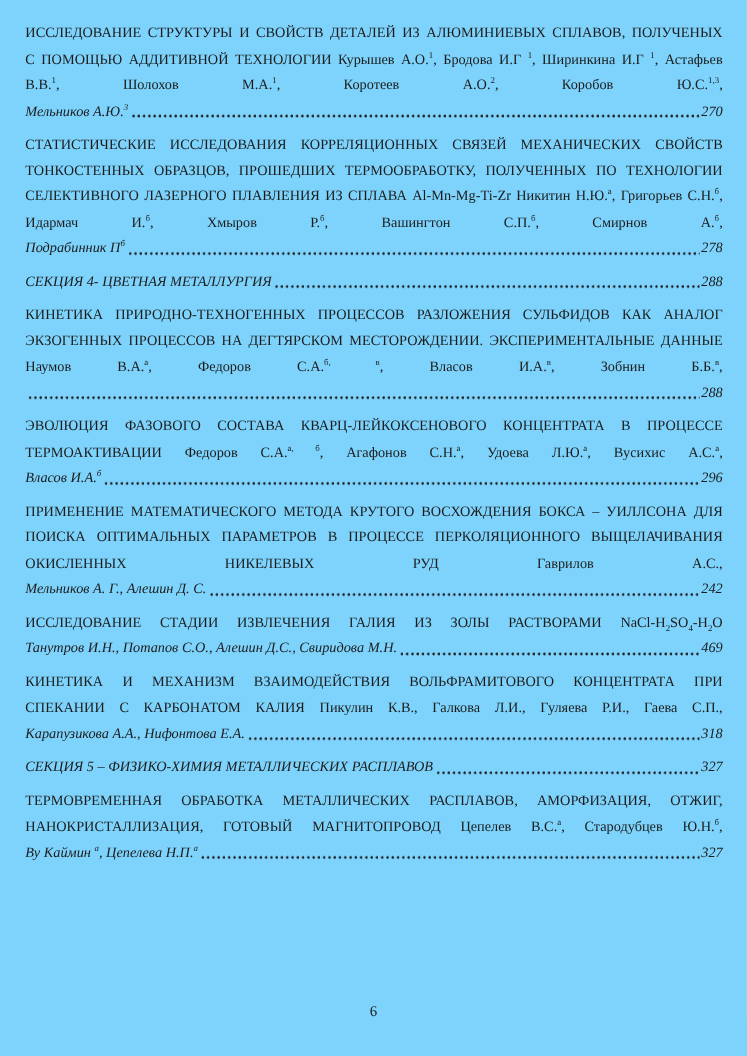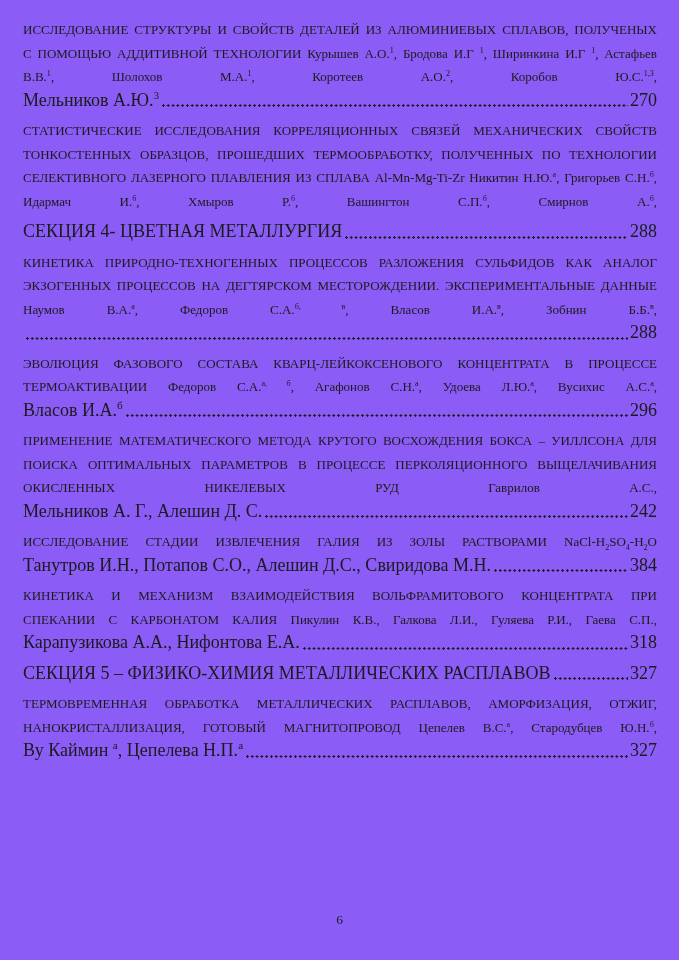--- a/index.html
+++ b/index.html
@@ -10,36 +10,37 @@
     position: relative;
     font-family: "Liberation Serif", "DejaVu Serif", serif;
     color: #1b1b1b;
     overflow: hidden;
   }
   .sheet {
     position: absolute;
     inset: 0;
     padding: 18px 22px 0 23px;
     box-sizing: border-box;
-    background: #8b5cf6;
+    background: #7dd3fc;
   }
   .entry { margin: 0 0 7px 0; }
   .entry-body {
     margin: 0;
     font-size: 13px;
     line-height: 23.5px;
     text-align: justify;
     text-align-last: justify;
     word-spacing: 1.5px;
   }
   .entry-lastline {
     display: flex;
     align-items: flex-end;
-    font-size: 18px;
+    font-size: 13px;
     line-height: 23.5px;
+    font-style: italic;
   }
   .entry-tail { white-space: nowrap; }
   .leader {
     flex: 1 1 auto;
     height: 3px;
     align-self: flex-end;
     margin: 0 2px 5px 3px;
     background-image: radial-gradient(circle at 1.5px 1.5px, #1b1b1b 1.05px, rgba(0,0,0,0) 1.35px);
     background-size: 4.8px 3px;
     background-repeat: repeat-x;
@@ -66,20 +67,25 @@
     <p class="entry-body"><span class="entry-body-text">ИССЛЕДОВАНИЕ СТРУКТУРЫ И СВОЙСТВ ДЕТАЛЕЙ ИЗ АЛЮМИНИЕВЫХ СПЛАВОВ, ПОЛУЧЕНЫХ С ПОМОЩЬЮ АДДИТИВНОЙ ТЕХНОЛОГИИ Курышев А.О.<sup>1</sup>, Бродова И.Г <sup>1</sup>, Ширинкина И.Г <sup>1</sup>, Астафьев В.В.<sup>1</sup>, Шолохов М.А.<sup>1</sup>, Коротеев А.О.<sup>2</sup>, Коробов Ю.С.<sup>1,3</sup>,</span></p>
     <div class="entry-lastline">
       <span class="entry-tail">Мельников А.Ю.<sup>3</sup></span>
       <span class="leader"></span>
       <span class="entry-page">270</span>
     </div>
   </div>
 
   <div class="entry">
     <p class="entry-body"><span class="entry-body-text">СТАТИСТИЧЕСКИЕ ИССЛЕДОВАНИЯ КОРРЕЛЯЦИОННЫХ СВЯЗЕЙ МЕХАНИЧЕСКИХ СВОЙСТВ ТОНКОСТЕННЫХ ОБРАЗЦОВ, ПРОШЕДШИХ ТЕРМООБРАБОТКУ, ПОЛУЧЕННЫХ ПО ТЕХНОЛОГИИ СЕЛЕКТИВНОГО ЛАЗЕРНОГО ПЛАВЛЕНИЯ ИЗ СПЛАВА Al-Mn-Mg-Ti-Zr Никитин Н.Ю.<sup>а</sup>, Григорьев С.Н.<sup>б</sup>, Идармач И.<sup>б</sup>, Хмыров Р.<sup>б</sup>, Вашингтон С.П.<sup>б</sup>, Смирнов А.<sup>б</sup>,</span></p>
+    <div class="entry-lastline">
+      <span class="entry-tail">Подрабинник П<sup>б</sup></span>
+      <span class="leader"></span>
+      <span class="entry-page">278</span>
+    </div>
   </div>
 
   <div class="entry">
 
     <div class="entry-lastline">
       <span class="entry-tail">СЕКЦИЯ 4- ЦВЕТНАЯ МЕТАЛЛУРГИЯ</span>
       <span class="leader"></span>
       <span class="entry-page">288</span>
     </div>
   </div>
@@ -108,21 +114,21 @@
       <span class="leader"></span>
       <span class="entry-page">242</span>
     </div>
   </div>
 
   <div class="entry">
     <p class="entry-body"><span class="entry-body-text">ИССЛЕДОВАНИЕ СТАДИИ ИЗВЛЕЧЕНИЯ ГАЛИЯ ИЗ ЗОЛЫ РАСТВОРАМИ NaCl-H<sub>2</sub>SO<sub>4</sub>-H<sub>2</sub>O</span></p>
     <div class="entry-lastline">
       <span class="entry-tail">Танутров И.Н., Потапов С.О., Алешин Д.С., Свиридова М.Н.</span>
       <span class="leader"></span>
-      <span class="entry-page">384</span>
+      <span class="entry-page">469</span>
     </div>
   </div>
 
   <div class="entry">
     <p class="entry-body"><span class="entry-body-text">КИНЕТИКА И МЕХАНИЗМ ВЗАИМОДЕЙСТВИЯ ВОЛЬФРАМИТОВОГО КОНЦЕНТРАТА ПРИ СПЕКАНИИ С КАРБОНАТОМ КАЛИЯ Пикулин К.В., Галкова Л.И., Гуляева Р.И., Гаева С.П.,</span></p>
     <div class="entry-lastline">
       <span class="entry-tail">Карапузикова А.А., Нифонтова Е.А.</span>
       <span class="leader"></span>
       <span class="entry-page">318</span>
     </div>

